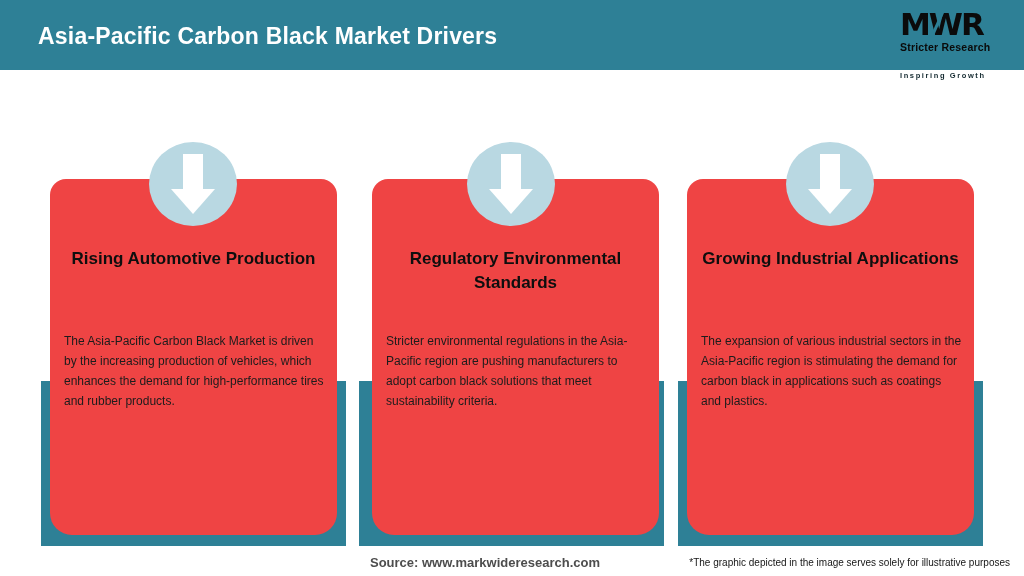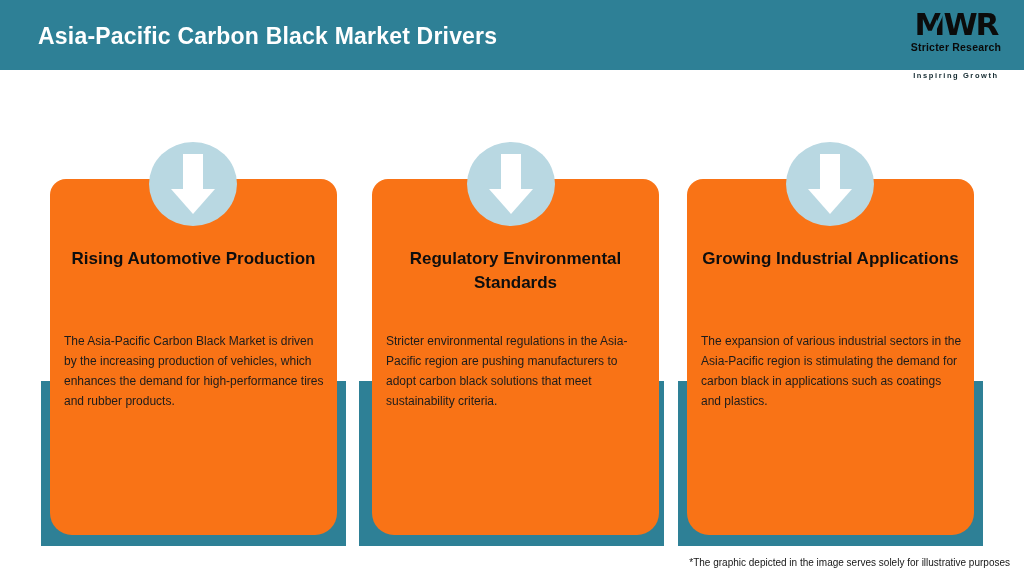--- a/index.html
+++ b/index.html
@@ -18,21 +18,21 @@
     background: #2E8096;
   }
   .page-title {
     position: absolute; left: 38px; top: 23px;
     color: #ffffff; font-size: 23px; font-weight: bold;
     letter-spacing: 0.2px;
     font-family: "Liberation Sans", sans-serif;
   }
   .logo {
     position: absolute; right: 12px; top: 8px; width: 112px;
-    text-align: center;
+    text-align: left;
   }
   .logo-monogram {
     font-family: "DejaVu Sans", sans-serif;
     font-size: 31px; line-height: 32px; font-weight: 900;
     letter-spacing: -2px; color: #0b0b0b; position: relative;
   }
   .logo-slash {
     position: absolute; left: 36px; top: 2px;
     width: 3px; height: 28px; background: #2E8096;
     transform: rotate(24deg);
@@ -51,21 +51,21 @@
     position: absolute; top: 381px; height: 165px;
     width: 305px; background: #2E8096;
   }
   .t1 { left: 41px; }
   .t2 { left: 359px; }
   .t3 { left: 678px; }
 
   
   .card {
     position: absolute; top: 179px; height: 356px; width: 287px;
-    background: #f97316;
+    background: #ef4444;
     border-radius: 16px 16px 22px 22px;
   }
   .c1 { left: 50px; }
   .c2 { left: 372px; }
   .c3 { left: 687px; }
   .card-title {
     position: absolute; top: 68px; left: 14px; right: 14px;
     text-align: center;
     font-size: 17px; line-height: 24px; font-weight: bold; color: #0e0e0e;
     font-family: "Liberation Sans", sans-serif;
@@ -146,15 +146,16 @@
       <polygon points="2,35 46,35 24,60" fill="#ffffff"></polygon>
     </svg>
   </div>
   <div class="circle o3">
     <svg width="48" height="62" viewBox="0 0 48 62">
       <rect x="14" y="0" width="20" height="36" fill="#ffffff"></rect>
       <polygon points="2,35 46,35 24,60" fill="#ffffff"></polygon>
     </svg>
   </div>
 
+  <div class="footer-source">Source: www.markwideresearch.com</div>
   <div class="footer-disclaimer">*The graphic depicted in the image serves solely for illustrative purposes</div>
 
 </div>
 
 </body></html>

